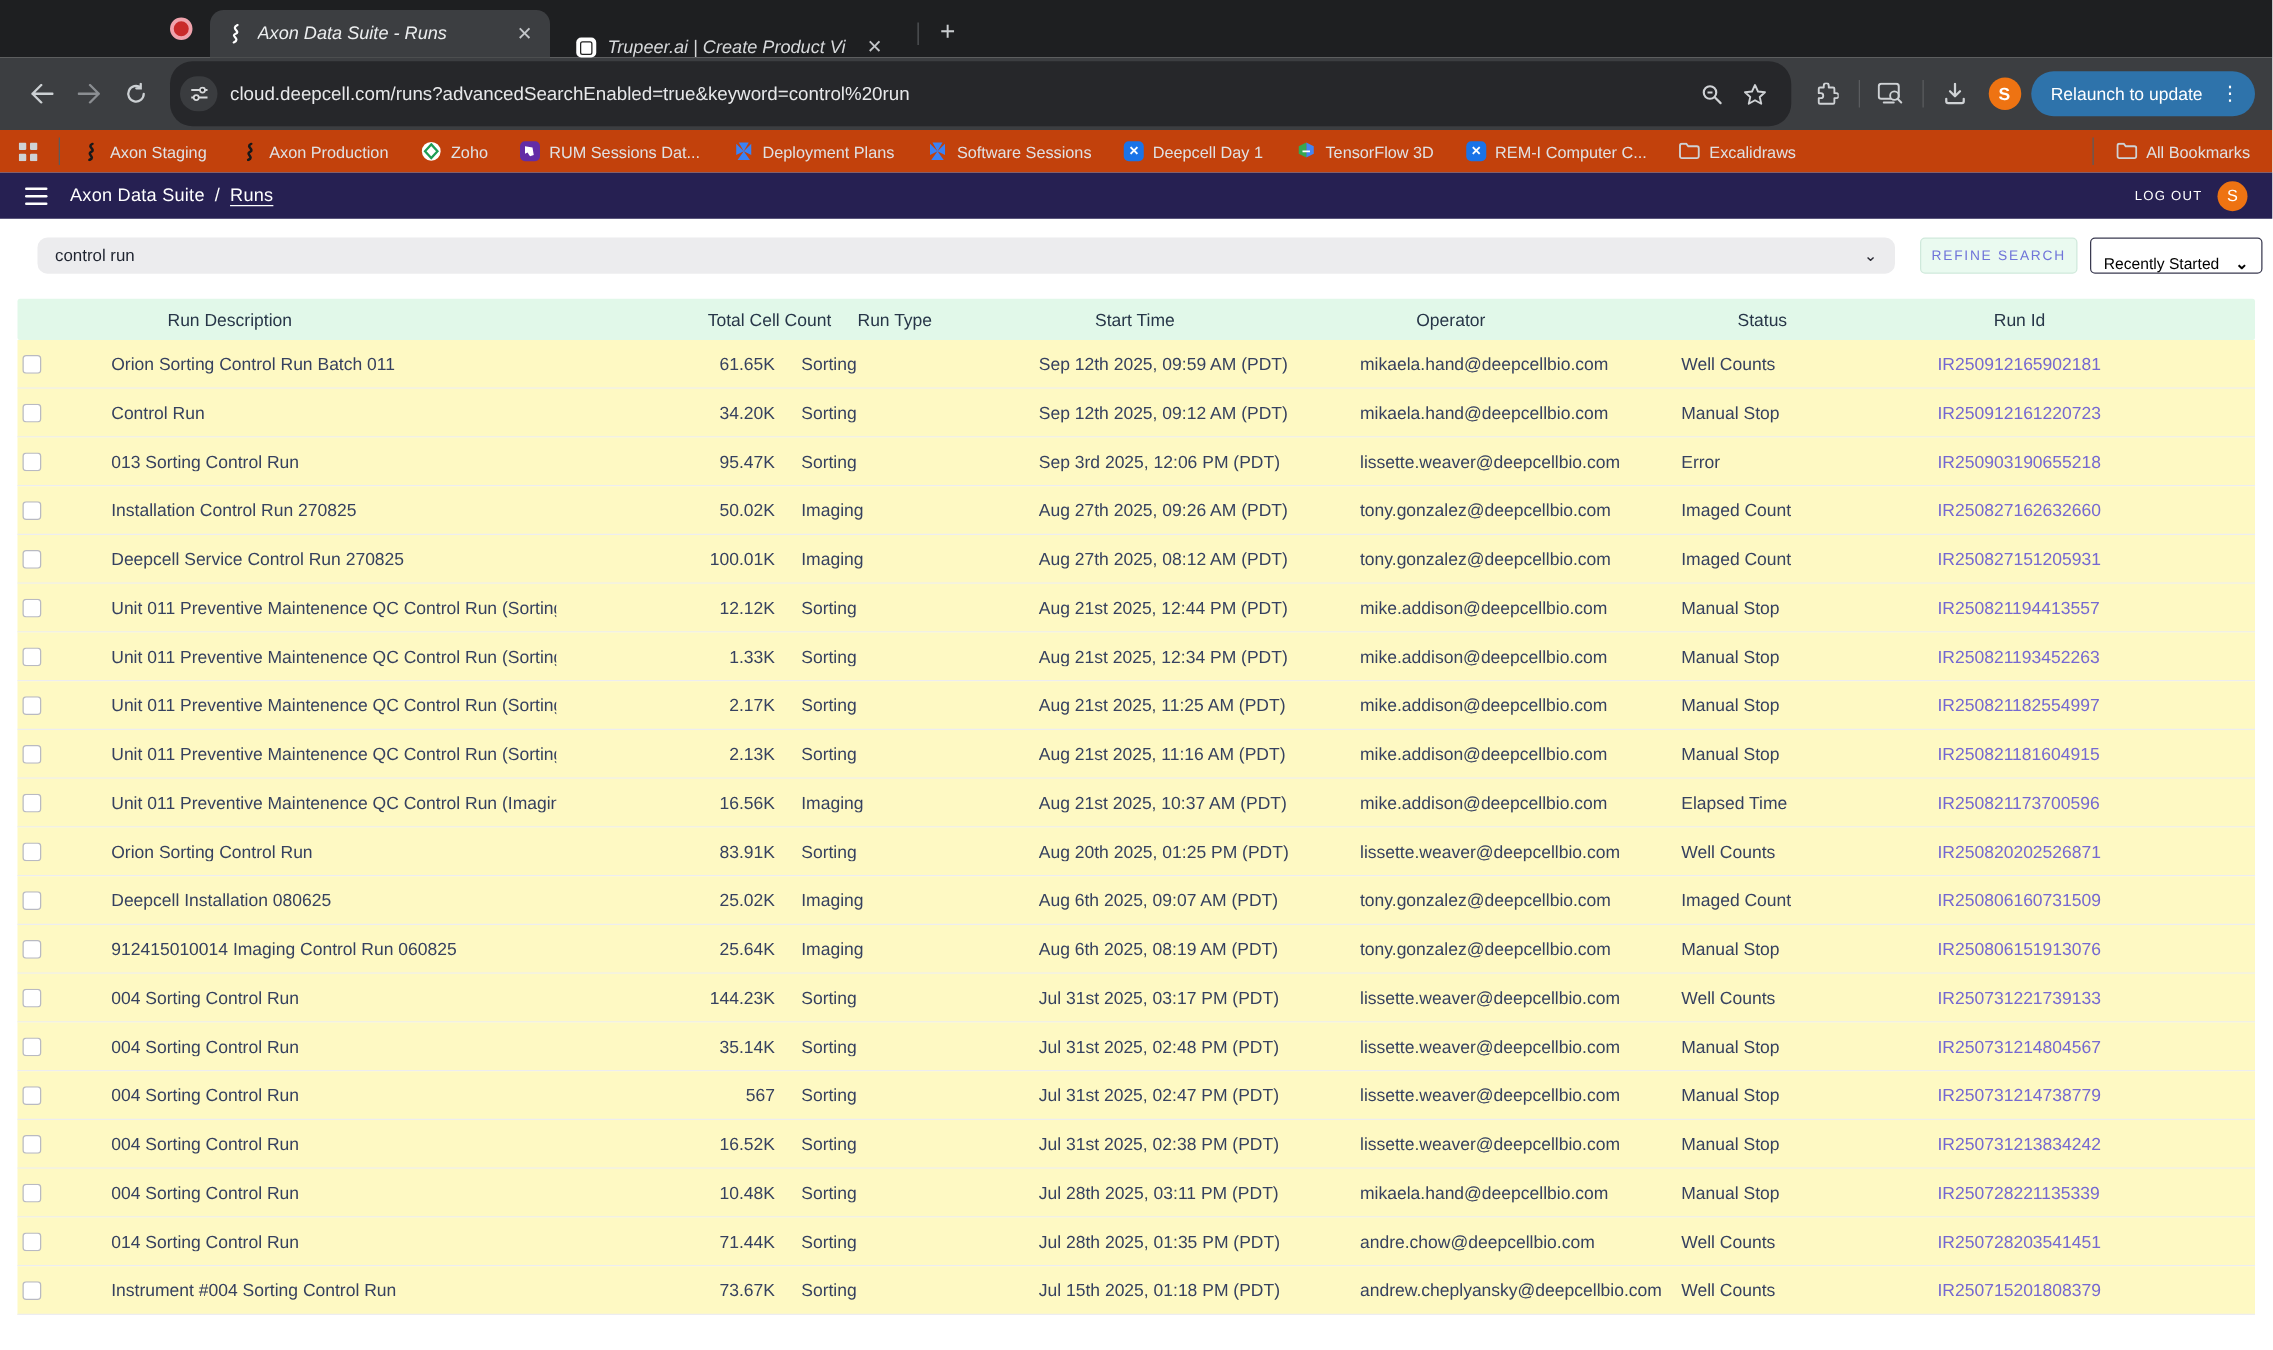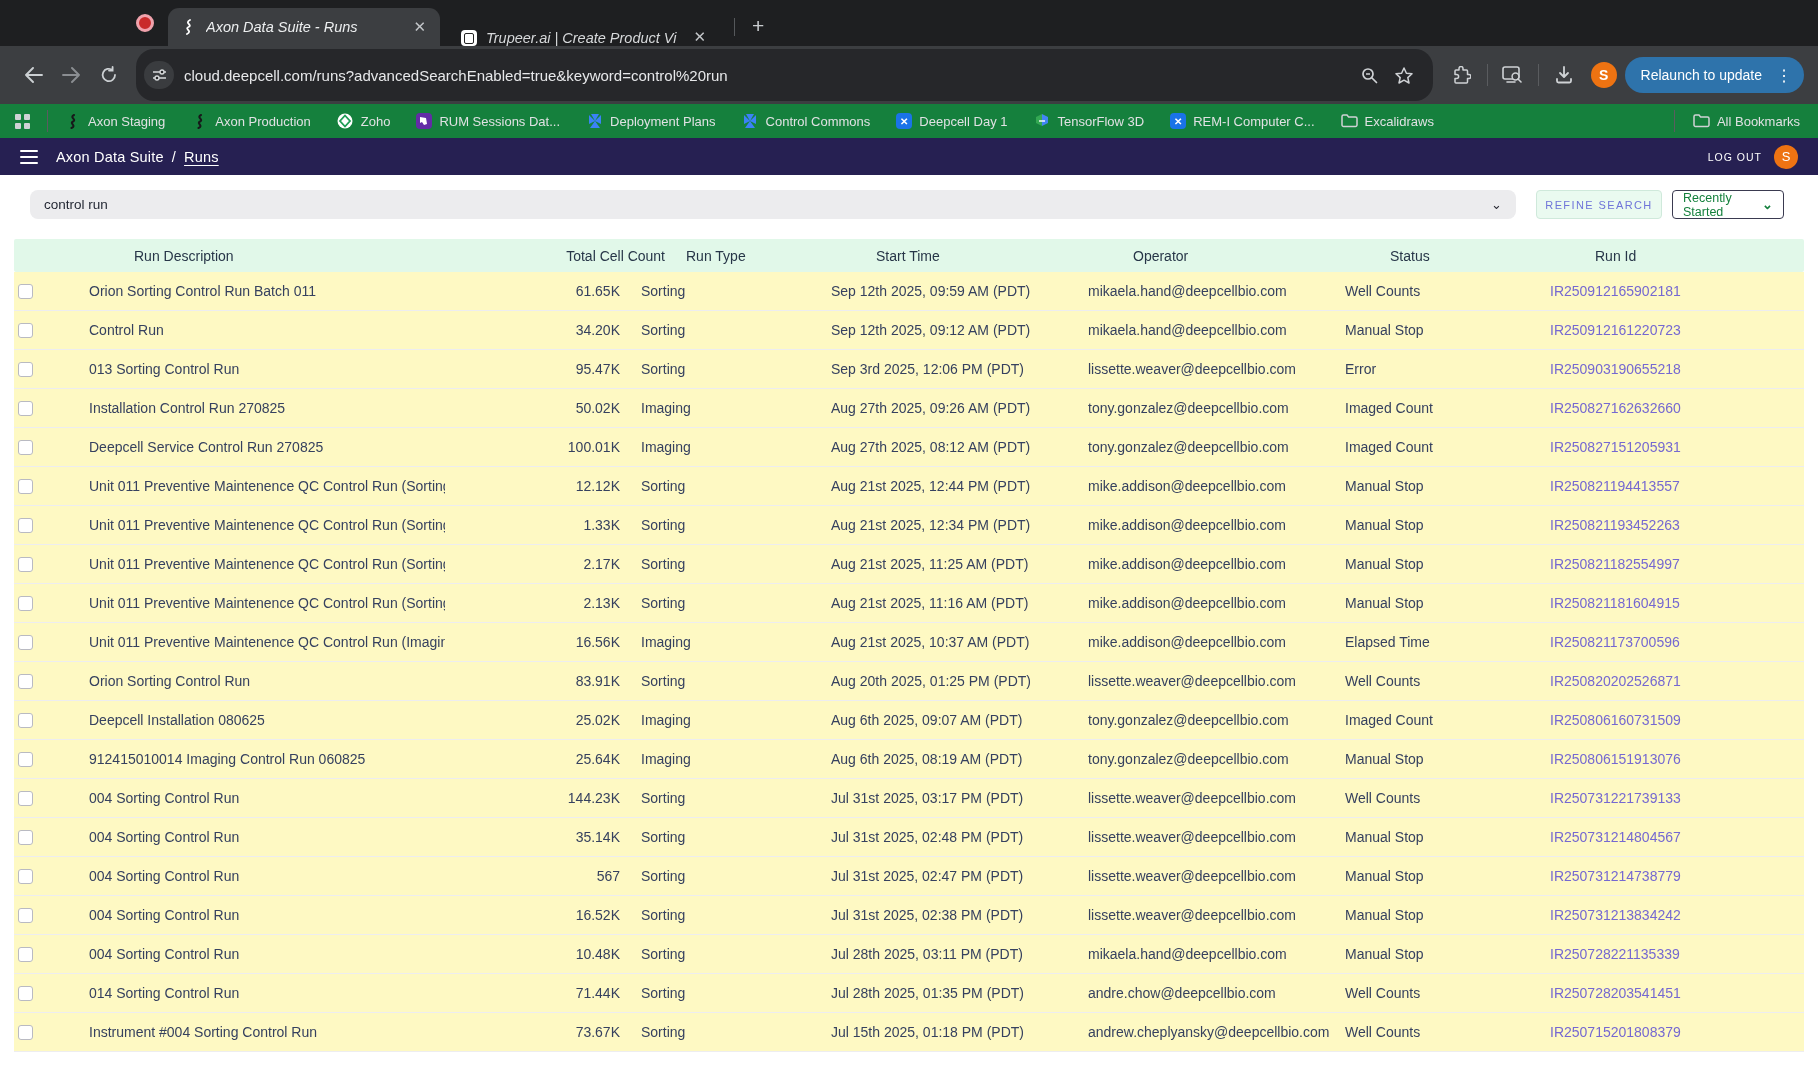--- a/index.html
+++ b/index.html
@@ -29,21 +29,21 @@
     background:#3a3c3f; border-radius:14px; margin-right:10px; }
   .url { flex:1; color:#e7e8ea; font-size:15px; white-space:nowrap; overflow:hidden; }
   .omni-ico { width:34px; height:34px; display:flex; align-items:center; justify-content:center; }
   .tb-sep { width:1px; height:22px; background:#5a5c5f; margin:0 6px; }
   .avatar-chip { width:26px; height:26px; border-radius:50%; background:#ee7312; color:#fff;
     font-size:14px; font-weight:bold; display:flex; align-items:center; justify-content:center; margin:0 8px; }
   .update-pill { height:36px; background:#2e73ab; border-radius:18px; color:#fff; font-size:14px;
     display:flex; align-items:center; padding:0 6px 0 16px; gap:8px; white-space:nowrap; }
   .kebab { font-size:16px; color:#fff; padding:0 6px; letter-spacing:0; }
 
-  .bookmarks { height:34px; background:#15803d; display:flex; align-items:center; padding:0 14px; font-size:13px; color:#e0e1e3; }
+  .bookmarks { height:34px; background:#c2410c; display:flex; align-items:center; padding:0 14px; font-size:13px; color:#e0e1e3; }
   .bm { display:flex; align-items:center; gap:7px; margin-right:26px; white-space:nowrap; }
   .bm-ico { width:17px; height:17px; display:flex; align-items:center; justify-content:center; flex:0 0 auto; }
   .sq-blue { width:16px; height:16px; border-radius:4px; background:#1a73e8; color:#fff; font-size:10px;
     font-weight:bold; display:flex; align-items:center; justify-content:center; }
   .sq-purple { width:16px; height:16px; border-radius:4px; background:#632ca6; display:flex; align-items:center; justify-content:center; }
   .bm-spacer { flex:1; }
 
   
   .appbar { height:37px; background:#262052; display:flex; align-items:center; padding:0 20px; color:#fff; }
   .burger { width:18px; margin-right:18px; display:flex; flex-direction:column; gap:4px; }
@@ -55,23 +55,23 @@
   .app-avatar { width:24px; height:24px; border-radius:50%; background:#ee7312; color:#fff; font-size:13px;
     display:flex; align-items:center; justify-content:center; }
 
   .searchrow { position:relative; height:58px; }
   .search-input { position:absolute; left:30px; top:15px; width:1486px; height:29px; background:#ececee;
     border-radius:8px; display:flex; align-items:center; padding:0 14px; font-size:13.5px; color:#1f2430; }
   .search-input .chev { margin-left:auto; font-size:13px; color:#2b2b35; }
   .refine-btn { position:absolute; left:1536px; top:15px; width:126px; height:29px; background:#eafaf0;
     border:1px solid #cfe9db; border-radius:4px; color:#6f74d9; font-size:11px; letter-spacing:1.4px;
     display:flex; align-items:center; justify-content:center; }
-  .sort-select { position:absolute; left:1672px; top:15px; width:112px; height:29px; background:#fff;
-    border:1px solid #3a3a50; border-radius:4px; font-size:12.5px; color:#15803d;
-    display:flex; align-items:center; padding:0 10px; }
+  .sort-select { position:absolute; left:1672px; top:15px; width:138px; height:29px; background:#fff;
+    border:1px solid #3a3a50; border-radius:4px; font-size:12.5px; color:#000000;
+    display:flex; align-items:flex-end; padding:0 10px; }
   .sort-select .chev { margin-left:auto; font-size:13px; font-weight:bold; }
 
   
   .table { margin:6px 14px 0 14px; width:1790px; }
   .thead, .trow { display:grid; grid-template-columns:46px 385px 175px 205px 255px 260px 205px 1fr; align-items:center; }
   .thead { height:33px; background:#e1f8e9; border-radius:2px; font-size:14px; color:#273648;padding-left:45px; }
   .trow { height:39px; border-bottom:1px solid #ededf0; font-size:14px; color:#36415f; background:#fef9c3; }
   .cell { white-space:nowrap; overflow:hidden; }
   .c-desc { padding-left:29px; }
   .c-count { text-align:right; }
@@ -230,21 +230,21 @@
         </svg>
       </span>
     <span>Deployment Plans</span>
   </div>
   <div class="bm">
     <span class="bm-ico">
         <svg width="16" height="16" viewBox="0 0 16 16">
           <path d="M2 2 L8 8 L2 11 Z M14 2 L8 8 L14 11 Z M4 1 L8 8 L12 1 Z M3 15 L8 8 L13 15 Z" fill="#3b82f6"></path>
         </svg>
       </span>
-    <span>Control Commons</span>
+    <span>Software Sessions</span>
   </div>
   <div class="bm">
     <span class="sq-blue">✕</span>
     <span>Deepcell Day 1</span>
   </div>
   <div class="bm">
     <span class="bm-ico">
         <svg width="16" height="16" viewBox="0 0 16 16">
           <path d="M8 1 L14 4 V10 L8 13 Z" fill="#4285f4"></path>
           <path d="M8 1 L2 4 V10 L8 13 Z" fill="#34a853"></path>

